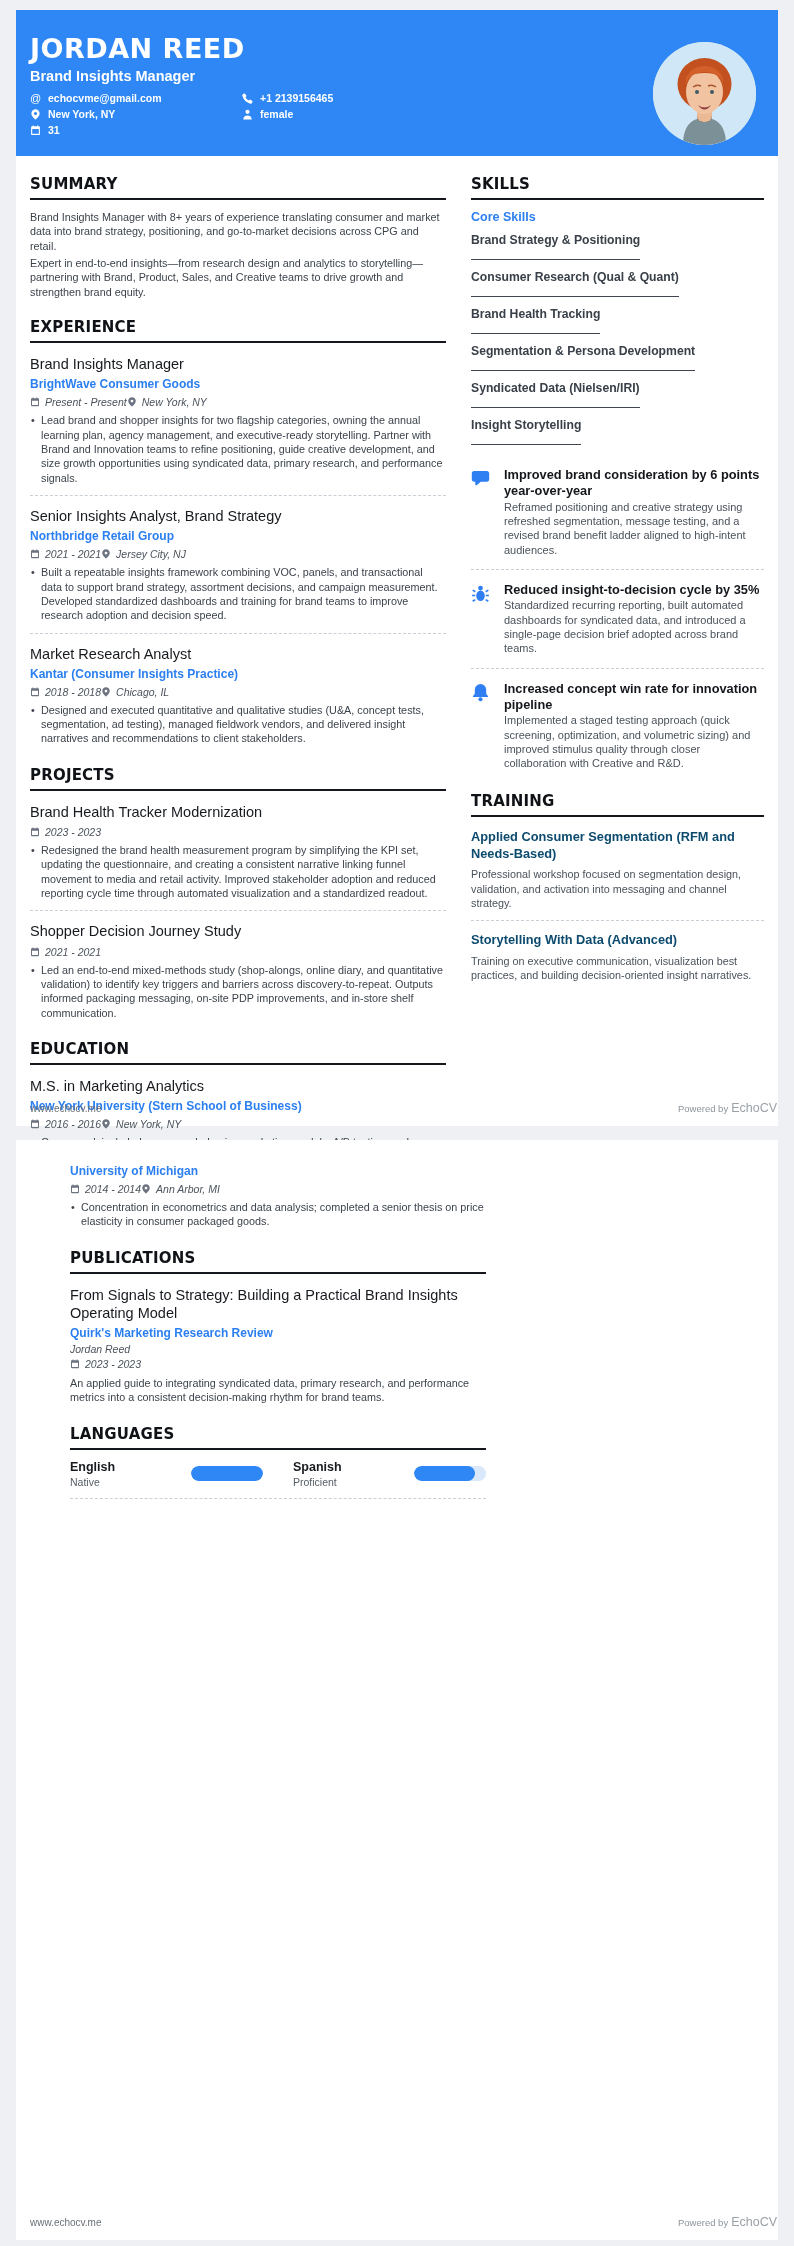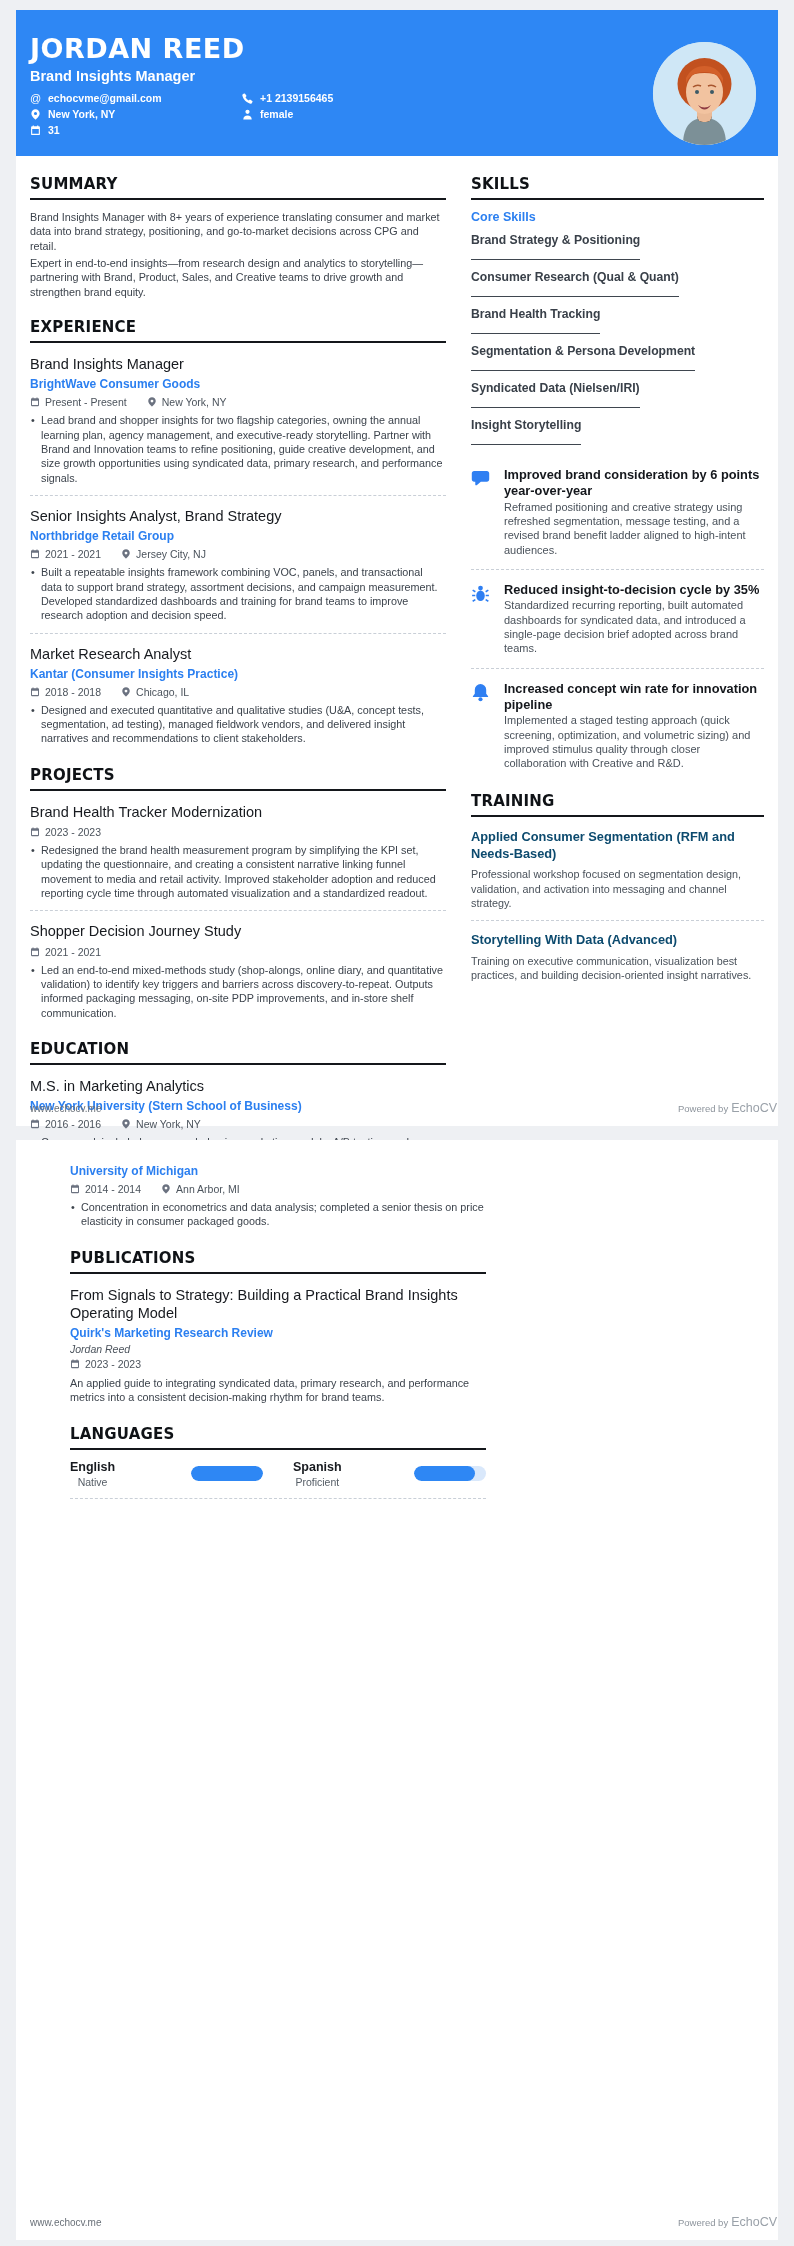--- a/index.html
+++ b/index.html
@@ -50,21 +50,21 @@
     font-family:"DejaVu Sans", sans-serif;
     font-size:15px; font-weight:bold; color:#0f1216; letter-spacing:0.2px;
     border-bottom:2.5px solid #14171b; padding-bottom:5px; margin:0 0 10px 0;
   }
   .sum-p { font-size:10.8px; line-height:1.33; color:#3c434c; margin:0 0 3px 0; }
 
   .entry { padding:2px 0 1px 0; }
   .e-title { font-size:14.5px; color:#171a1f; line-height:1.25; font-weight:normal; }
   .e-org { font-size:12px; font-weight:bold; color:#2b7ff0; margin-top:4px; }
   .e-author { font-size:10.5px; font-style:italic; color:#4b535c; margin-top:3px; }
-  .meta { display:flex; align-items:center; gap:20px; margin-top:5px; }
+  .meta { display:flex; align-items:center; gap:0; margin-top:5px;font-style:italic; }
   .mitem { display:flex; align-items:center; gap:5px; font-size:10.5px; color:#4b535c; }
   .mitem svg { width:10px; height:10px; fill:#6b7280; flex:none; }
   ul.bullets { list-style:none; margin:5px 0 0 0; padding:0; }
   ul.bullets li {
     position:relative; padding-left:11px;
     font-size:10.8px; line-height:1.33; color:#3c434c;
   }
   ul.bullets li::before { content:"•"; position:absolute; left:1px; top:0; color:#3c434c; }
   .desc { font-size:10.8px; line-height:1.33; color:#3c434c; margin-top:6px; }
   .sep { border:none; border-top:1px dashed #c9cfd7; margin:9px 0; }
@@ -80,21 +80,21 @@
   .aicon svg { width:19px; height:19px; fill:#2f7ff2; }
   .ach-title { font-size:12.8px; font-weight:bold; color:#14171c; line-height:1.28; }
   .ach-text { font-size:11px; line-height:1.3; color:#4a525b; }
 
   
   .tr-title { font-size:12.8px; font-weight:bold; color:#0c4a6e; line-height:1.28; }
   .tr-text { font-size:10.8px; line-height:1.33; color:#4a525b; margin-top:5px; }
 
   
   .langs { display:grid; grid-template-columns:1fr 1fr; column-gap:30px; padding-bottom:10px; border-bottom:1px dashed #c9cfd7; }
-  .lang { display:flex; align-items:center; justify-content:space-between;text-align:center; }
+  .lang { display:flex; align-items:center; justify-content:space-between; }
   .lang-name { font-size:12.5px; font-weight:bold; color:#171a1f; }
   .lang-level { font-size:10.5px; color:#555d66; margin-top:2px; }
   .bar { width:72px; height:15px; border-radius:8px; background:#d9e8fb; overflow:hidden; flex:none; }
   .bar-fill { height:100%; background:#2e87f4; border-radius:8px; }
 
   
   .pfoot {
     position:absolute; left:14px; right:1px; bottom:11px;
     display:flex; justify-content:space-between; align-items:baseline;
   }

